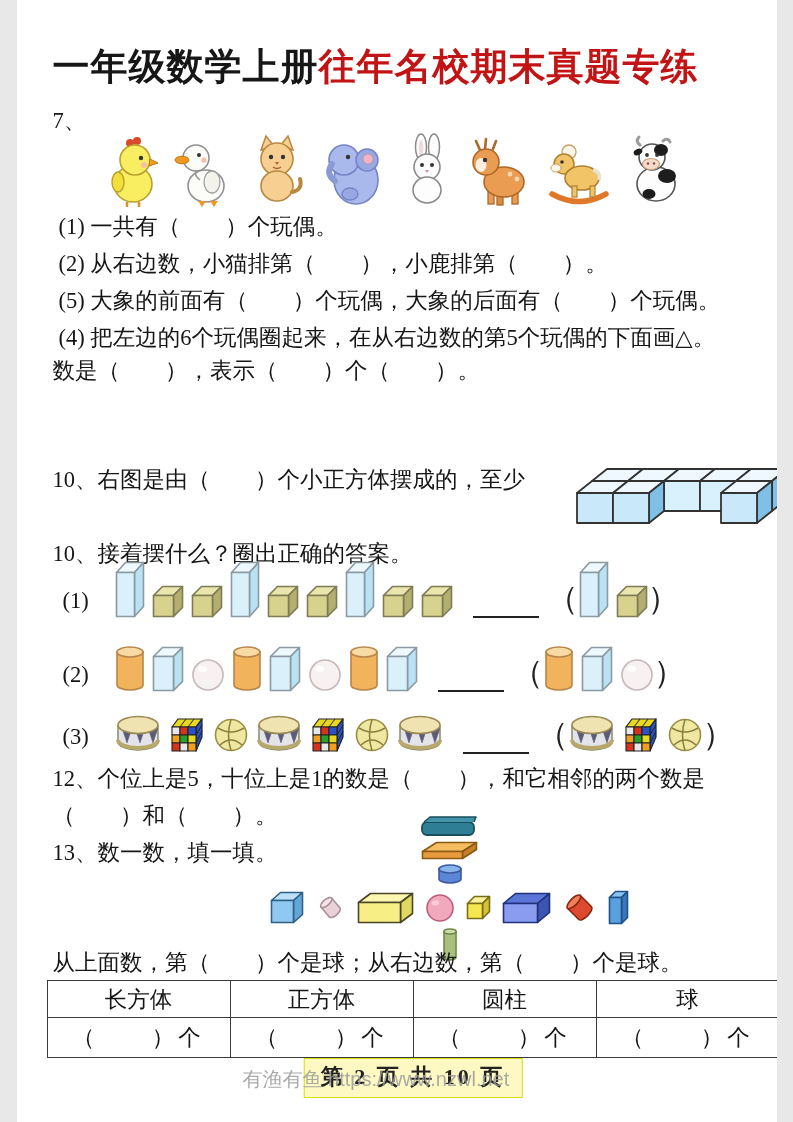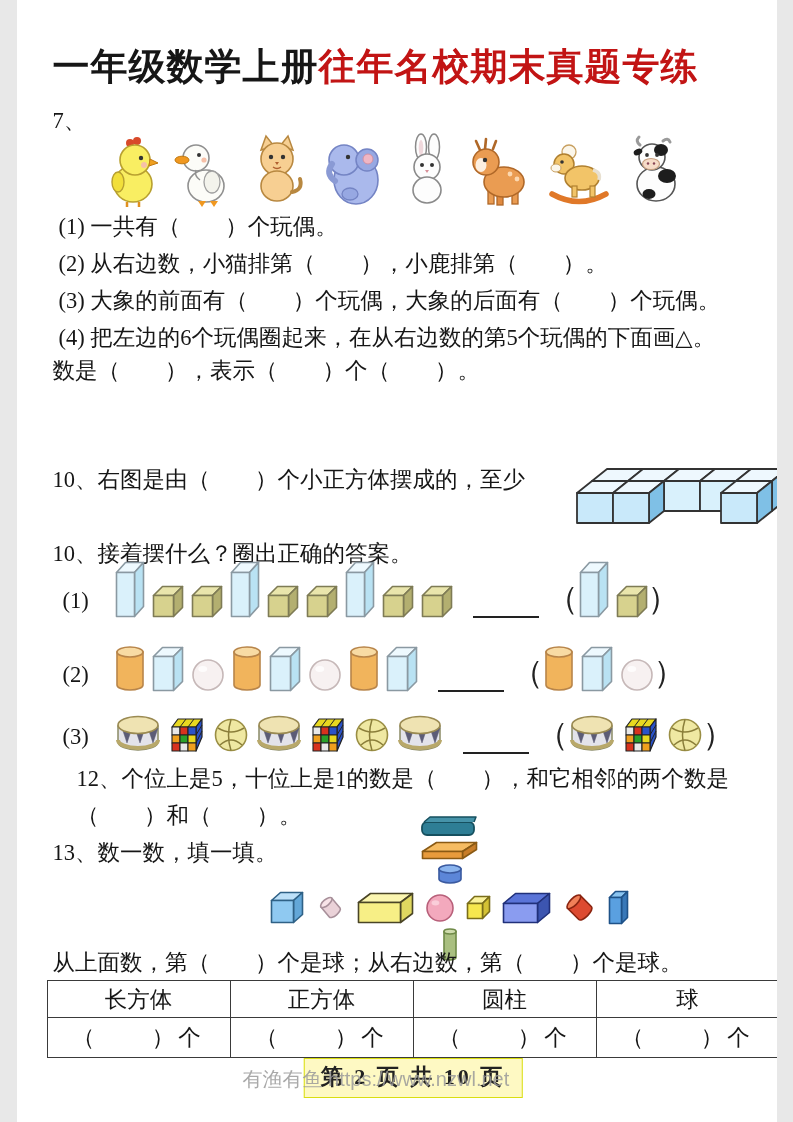--- a/index.html
+++ b/index.html
@@ -22,21 +22,21 @@
   .q10fig{left:556px;top:455px;}
   .q11{left:36px;top:535px;}
   .prows{left:46px;top:558px;width:720px;}
   .prow{display:flex;align-items:flex-end;margin-bottom:16px;}
   .prow-1{height:60px;}.prow-2{height:58px;}.prow-3{height:46px;}
   .prow .plabel{font-size:22.5px;width:52px;padding-bottom:4px;}
   .seq{display:flex;align-items:flex-end;gap:7px;}
   .blank{width:66px;border-bottom:2.2px solid #222;margin:0 8px 0 20px;}
   .opts{display:flex;align-items:flex-end;gap:7px;}
   .paren{font-size:32px;line-height:1;padding-bottom:4px;color:#222;}
-  .q12{left:36px;top:760px;margin-left:24px;}
+  .q12{left:36px;top:760px;}
   .q13label{left:36px;top:834px;}
   .fig13{left:238px;top:814px;width:390px;display:flex;flex-direction:column;align-items:center;}
   .fig13 .vgap{margin-bottom:3px;display:flex;}
   .fig13 .mrow{display:flex;align-items:center;gap:11px;margin:2px 0;}
   .countline{left:36px;top:944px;}
   .ttable{left:30px;top:980px;width:733px;border-collapse:collapse;table-layout:fixed;}
   .ttable td{border:1.6px solid #3a3a3a;text-align:center;font-size:22.5px;
     font-family:"Liberation Serif","DejaVu Serif",serif;color:#161616;}
   .ttable tr.hrow td{height:34px;}
   .ttable tr.brow td{height:37px;letter-spacing:4px;}
@@ -164,21 +164,21 @@
           <circle cx="30" cy="31.5" r="1.2" fill="#845"></circle>
   <circle cx="23" cy="23" r="1.9" fill="#333"></circle>
           <circle cx="33" cy="23" r="1.9" fill="#333"></circle>
         </svg>
       </span>
     </div>
 
   <div class="abs subs">
     <div class="qtext">(1) 一共有（　　）个玩偶。</div>
     <div class="qtext">(2) 从右边数，小猫排第（　　），小鹿排第（　　）。</div>
-    <div class="qtext">(3) 大象的前面有（　　）个玩偶，大象的后面有（　　）个玩偶。</div>
+    <div class="qtext">(5) 大象的前面有（　　）个玩偶，大象的后面有（　　）个玩偶。</div>
     <div class="qtext">(4) 把左边的6个玩偶圈起来，在从右边数的第5个玩偶的下面画△。</div>
   </div>
 
   <div class="abs q8">
     <div class="qtext">数是（　　），表示（　　）个（　　）。</div>
   </div>
 
 
   <div class="abs q10">
     <div class="qtext">10、右图是由（　　）个小正方体摆成的，至少</div>

